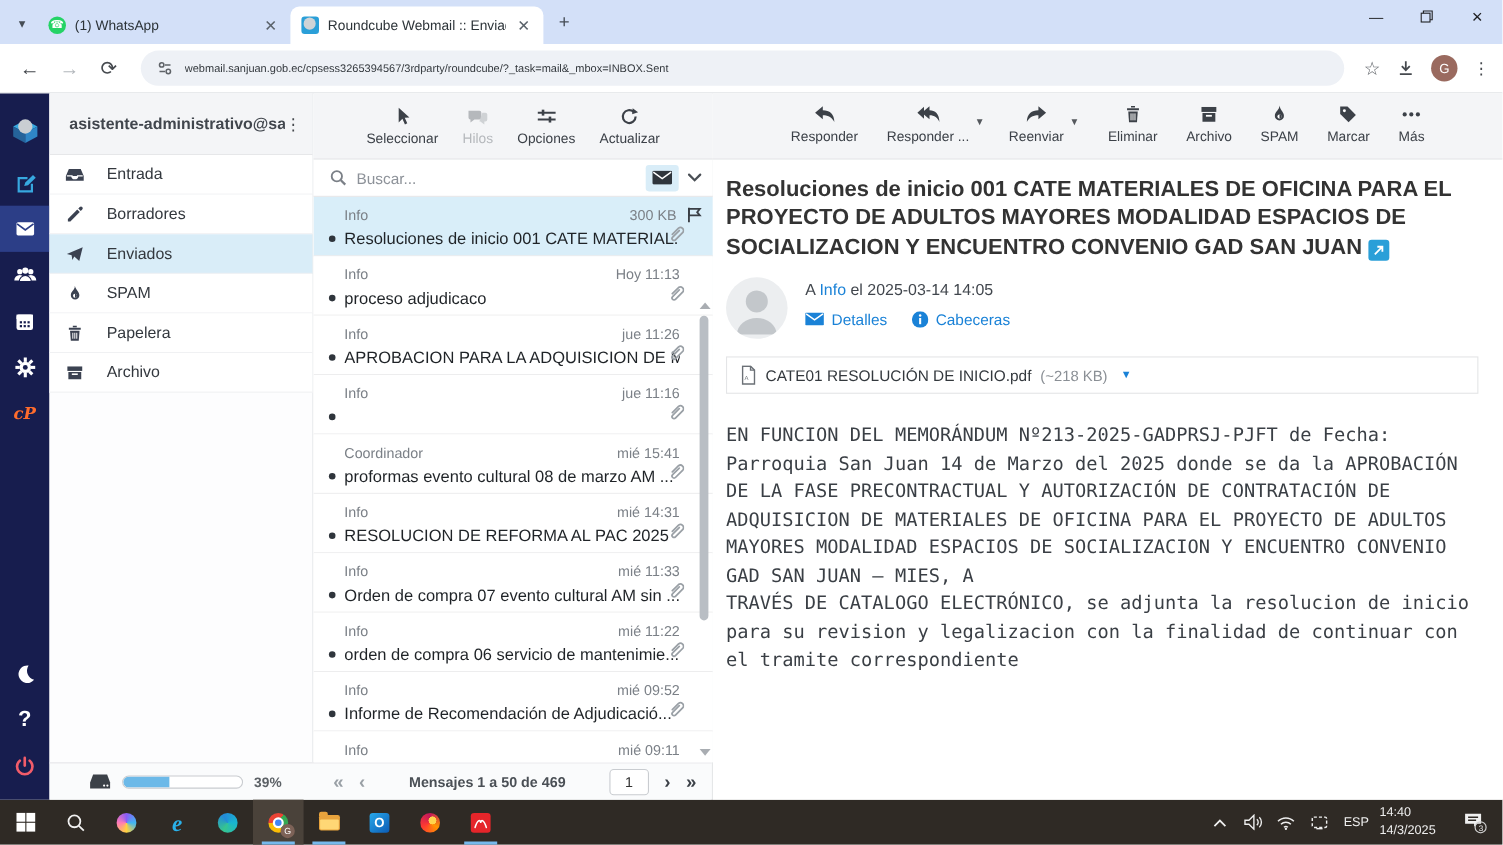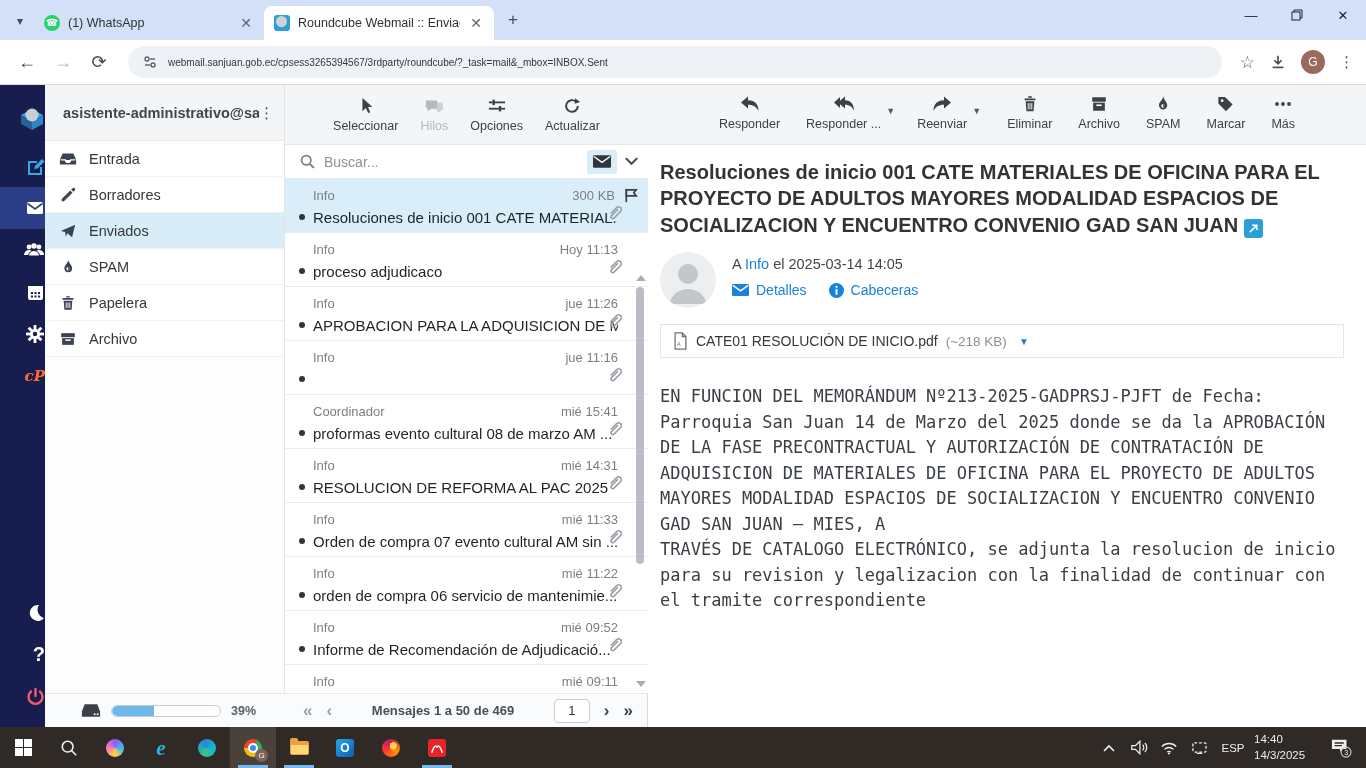--- a/index.html
+++ b/index.html
@@ -28,35 +28,35 @@
   .nav-ic.disabled { color:#b4b8bd; }
   .omnibox { flex:1; height:32px; background:#eef1f6; border-radius:16px; display:flex; align-items:center; padding:0 14px; margin:0 8px; }
   .omnibox .url { font-size:10px; color:#33383d; white-space:nowrap; overflow:hidden; }
   .ob-right { display:flex; align-items:center; gap:14px; margin-left:auto; padding-left:10px; }
   .avatar-g { width:24px; height:24px; border-radius:50%; background:#9a6a5f; color:#fff; font-size:12px; display:flex; align-items:center; justify-content:center; }
   .kebab { color:#45494e; font-size:15px; letter-spacing:0; }
 
   
   .webmail { display:flex; height:642px; }
   .rail { width:45px; background:#171d4e; display:flex; flex-direction:column; align-items:center; padding:8px 0 10px; flex:0 0 45px; }
-  .rail .ritem { width:45px; height:42px; display:flex; align-items:center; justify-content:flex-end; color:#fff; }
+  .rail .ritem { width:45px; height:42px; display:flex; align-items:center; justify-content:center; color:#fff; }
   .rail .ritem.active { background:#2c3e87; }
   .rail .logo { height:52px; }
   .rail .spacer { flex:1; }
   .cp-logo { color:#ff6c2c; font-weight:bold; font-style:italic; font-size:15px; font-family:"DejaVu Serif", serif; }
   .help-q { font-size:20px; font-weight:bold; color:#fff; }
 
   .leftgroup { width:603px; flex:0 0 603px; display:flex; flex-direction:column; border-right:1px solid #d8dadd; }
   .cols { display:flex; flex:1; min-height:0; }
 
   
   .folders { width:240px; flex:0 0 240px; background:#fdfdfe; border-right:1px solid #e2e4e7; display:flex; flex-direction:column; }
   .acct { height:56px; background:#f4f5f7; border-bottom:1px solid #e6e7e9; display:flex; align-items:center; padding:0 10px 0 18px; }
   .acct .mail { font-size:14.5px; font-weight:bold; color:#41464d; white-space:nowrap; overflow:hidden; flex:1; }
-  .folder { height:36px; display:flex; align-items:center; gap:12px; padding:0 14px; font-size:14.5px; color:#33383e; border-bottom:1px solid #f0f1f3; background:#fff; }
+  .folder { height:36px; display:flex; align-items:center; gap:20px; padding:0 14px; font-size:14.5px; color:#33383e; border-bottom:1px solid #f0f1f3; background:#fff; }
   .folder.selected { background:#d9edf8; }
   .folder svg { flex:0 0 18px; }
 
   
   .mlist { width:363px; flex:0 0 363px; display:flex; flex-direction:column; background:#fff; position:relative; }
   .ltoolbar { height:60px; background:#f4f5f7; border-bottom:1px solid #e6e7e9; display:flex; align-items:center; justify-content:center; gap:22px; }
   .tbtn { display:flex; flex-direction:column; align-items:center; gap:3px; font-size:12.5px; color:#3c4148; }
   .tbtn.disabled { color:#b5b8bc; }
   .tbtn .tb-ic { height:20px; display:flex; align-items:center; justify-content:center; }
   .searchrow { height:34px; border-bottom:1px solid #e6e7e9; display:flex; align-items:center; padding:0 10px 0 14px; gap:8px; }

